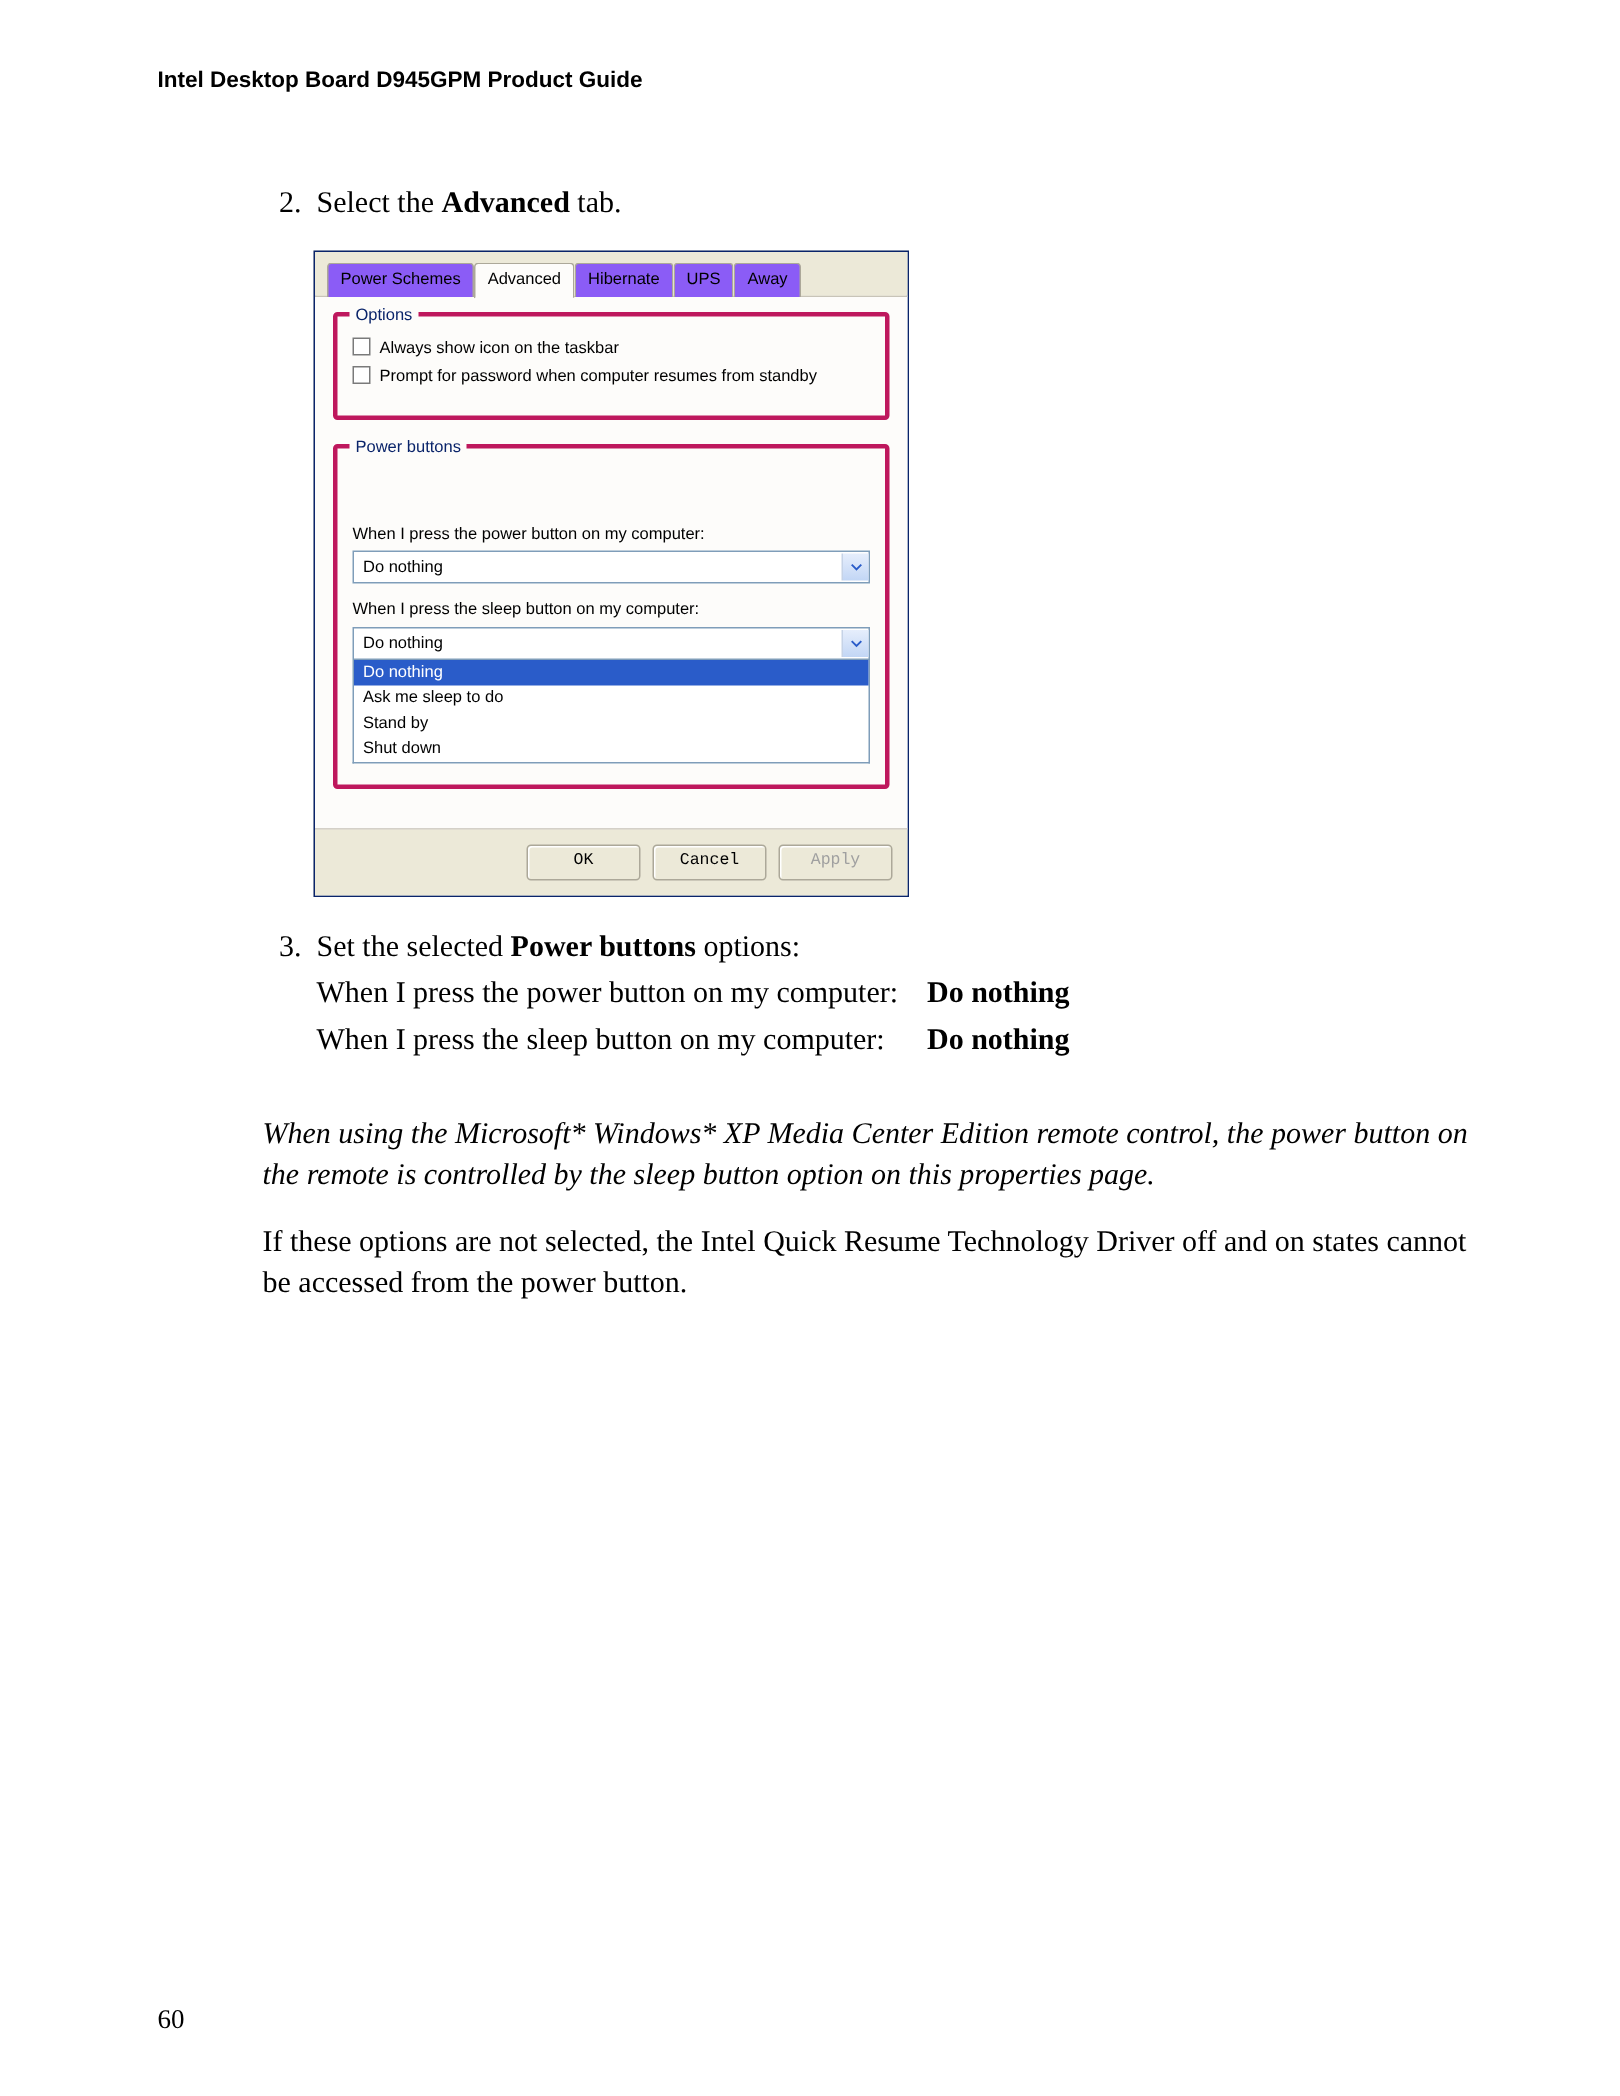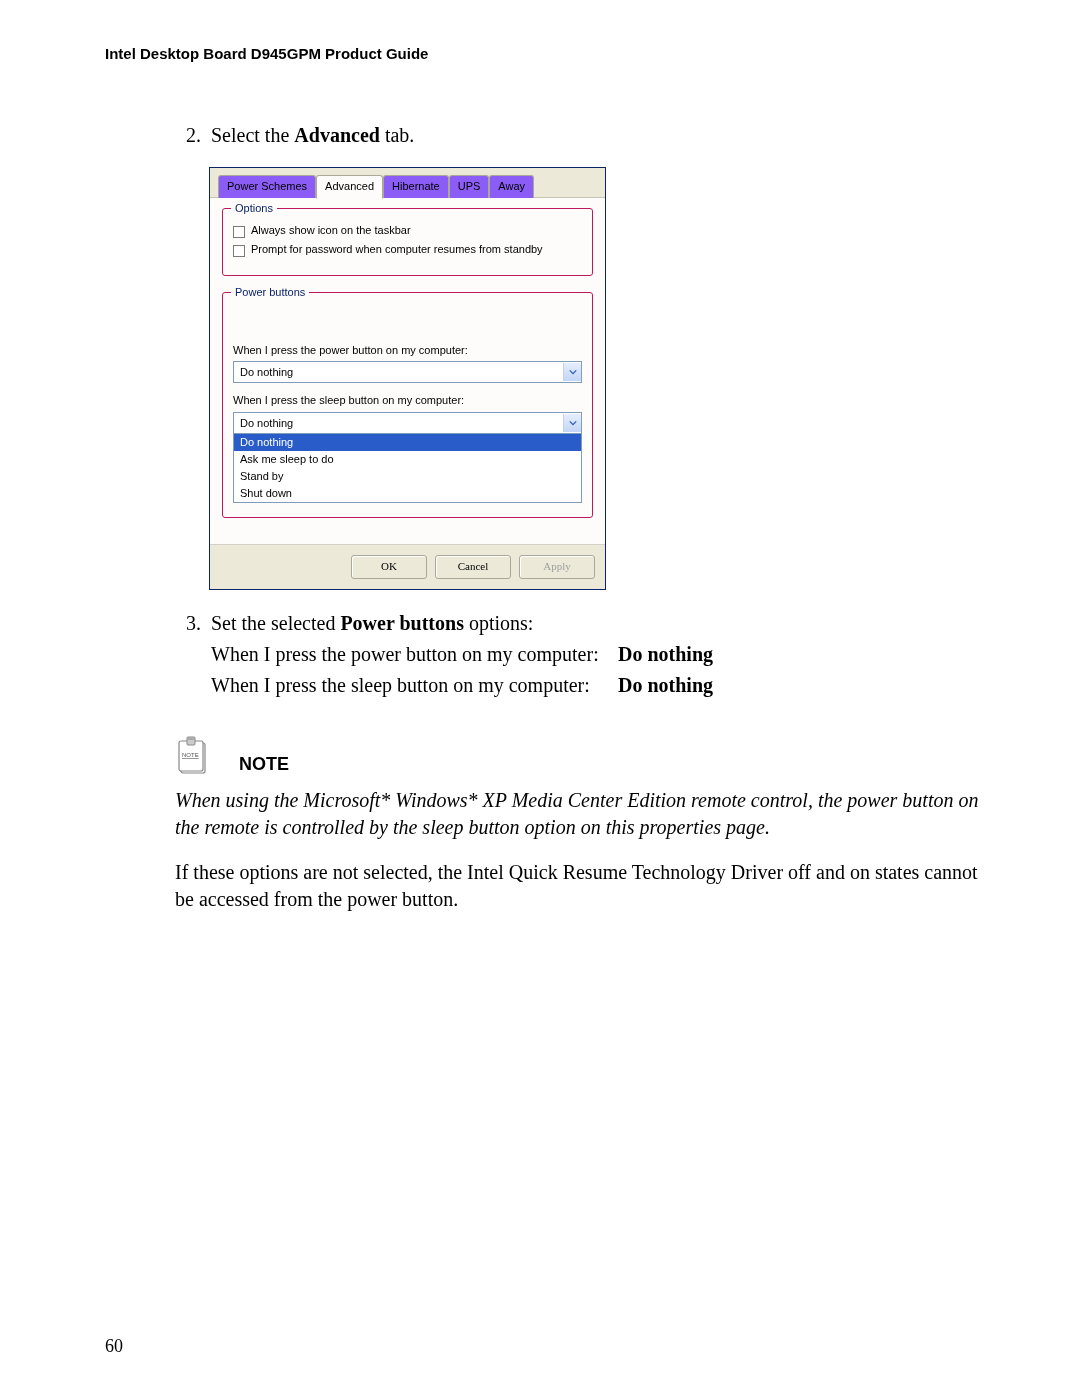--- a/index.html
+++ b/index.html
@@ -123,38 +123,38 @@
     align-items: center;
     gap: 10px;
     margin-bottom: 18px;
   }
   .xp-power-icon {
     width: 28px; height: 28px;
     position: relative;
   }
   .xp-power-icon svg { width: 100%; height: 100%; }
   .xp-group {
-    border: 1px solid #be185d;
+    border: 3px solid #be185d;
     border-radius: 3px;
     padding: 10px 10px 14px 10px;
     margin-bottom: 16px;
     position: relative;
   }
   .xp-group-title {
     position: absolute;
     top: -8px;
     left: 8px;
     background: #fdfcfa;
     padding: 0 4px;
     color: #0a246a;
     font-size: 11px;
   }
   .xp-checkrow {
     display: flex;
-    align-items: flex-end;
+    align-items: flex-start;
     gap: 6px;
     margin: 4px 0;
     color: #000;
   }
   .xp-checkbox {
     width: 12px; height: 12px;
     border: 1px solid #7a7a7a;
     background: #fff;
     box-sizing: border-box;
   }
@@ -202,21 +202,21 @@
     padding: 10px 10px 10px 10px;
     background: #ece9d8;
     border-top: 1px solid #d4d0c8;
   }
   .xp-btn {
     min-width: 74px;
     height: 22px;
     border: 1px solid #aca899;
     border-radius: 3px;
     background: #ece9d8;
-    font-family: Liberation Serif, serif;
+    font-family: Liberation Mono, monospace;
     font-size: 11px;
     display: flex; align-items:center; justify-content:center;
     box-shadow: inset 1px 1px 0 #fff;
   }
   .xp-btn.disabled { color: #a0a0a0; }
   .pb-group { min-height: 190px; }
 
   
   .setting-line { display: flex; gap: 12px; margin-top: 4px; }
   .setting-label { min-width: 395px; }
@@ -351,32 +351,20 @@
             <div class="setting-line">
               <span class="setting-label">When I press the sleep button on my computer:</span>
               <span class="bold">Do nothing</span>
             </div>
           </div>
         </div>
       </li>
     </ol>
 
     <div class="note-block">
-      <div class="note-header">
-        <div class="note-icon">
-          <svg viewBox="0 0 36 42">
-            <rect x="6" y="8" width="24" height="30" rx="2" fill="#fff" stroke="#888" stroke-width="1.2"></rect>
-            <rect x="4" y="6" width="24" height="30" rx="2" fill="#fff" stroke="#888" stroke-width="1.2"></rect>
-            <rect x="12" y="2" width="8" height="8" rx="1" fill="#ccc" stroke="#888"></rect>
-            <line x1="13" y1="4" x2="19" y2="4" stroke="#888"></line>
-            <text x="7" y="22" font-size="6" font-family="Arial" fill="#555" text-decoration="underline">NOTE</text>
-          </svg>
-        </div>
-        <div class="note-title">NOTE</div>
-      </div>
       <div class="note-body-italic">When using the Microsoft* Windows* XP Media Center Edition remote control, the power button on the remote is controlled by the sleep button option on this properties page.</div>
       <div>If these options are not selected, the Intel Quick Resume Technology Driver off and on states cannot be accessed from the power button.</div>
     </div>
 
   </div>
 
   <div class="page-number">60</div>
 </div>
 
 </body></html>

